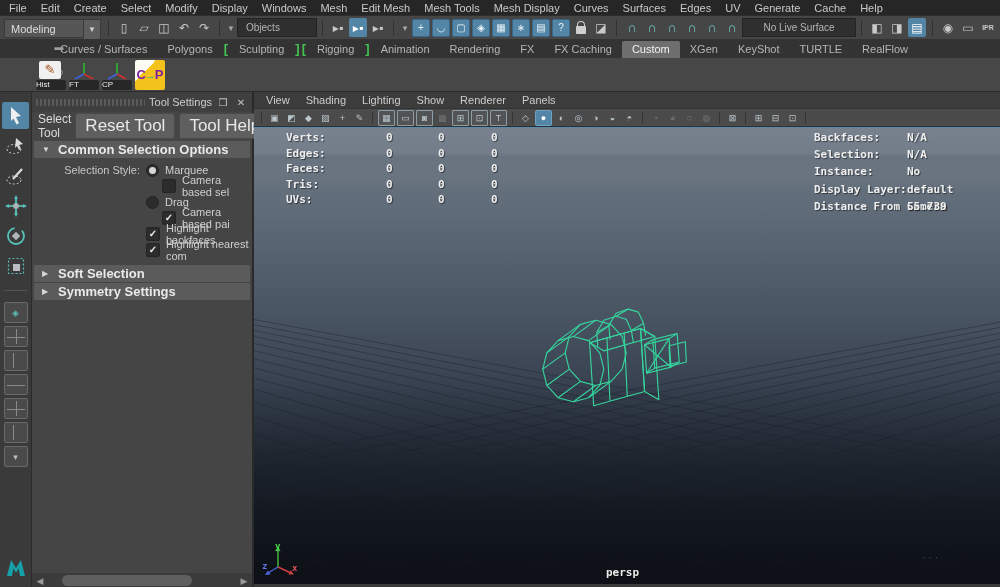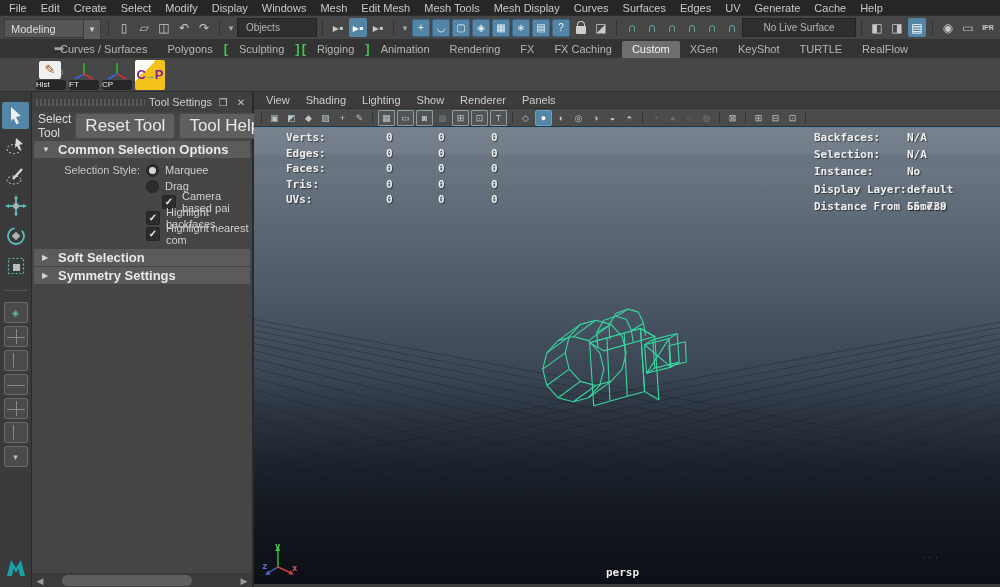--- a/index.html
+++ b/index.html
@@ -326,20 +326,25 @@
         <span class="ar">▼</span>
         <span class="hl">Common Selection Options</span>
       </div>
       <div class="tp-opts" id="tpopts">
           <div class="opt-row">
             <span class="opt-prefix">Selection Style:</span>
             <span class="radio on"></span>
             <span>Marquee</span>
           </div>
           <div class="opt-row">
+            <span class="opt-prefix" style="width: 124px;"></span>
+            <span class="chk"></span>
+            <span>Camera based sel</span>
+          </div>
+          <div class="opt-row">
             <span class="opt-prefix"></span>
             <span class="radio"></span>
             <span>Drag</span>
           </div>
           <div class="opt-row">
             <span class="opt-prefix" style="width: 124px;"></span>
             <span class="chk">✓</span>
             <span>Camera based pai</span>
           </div>
           <div class="opt-row">

